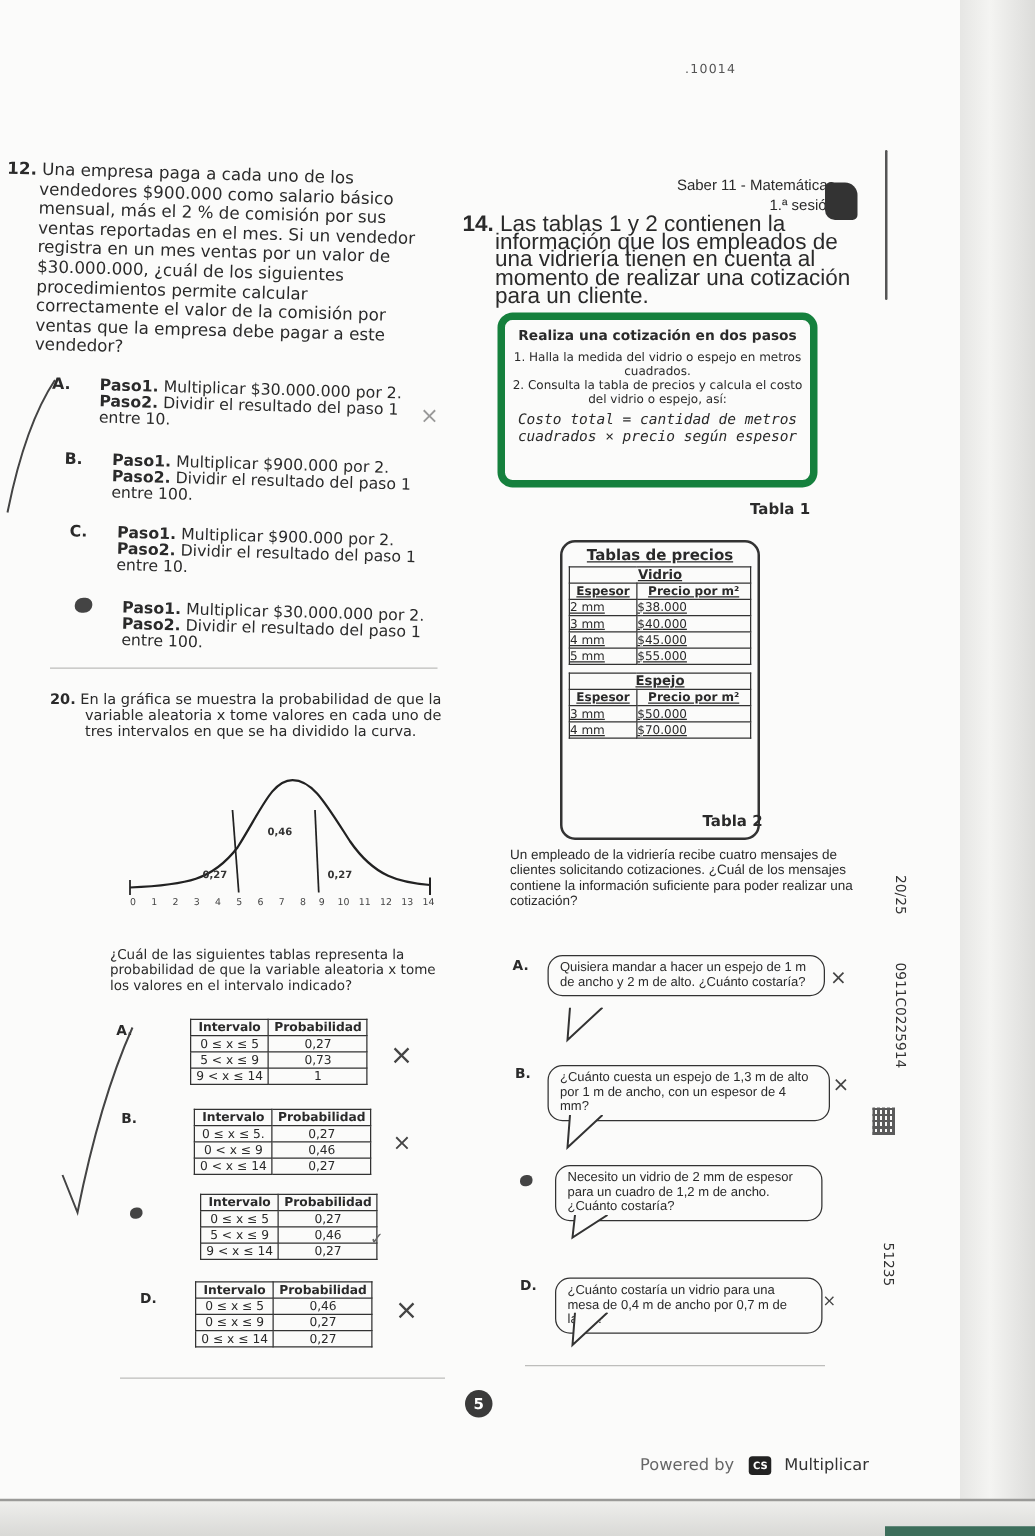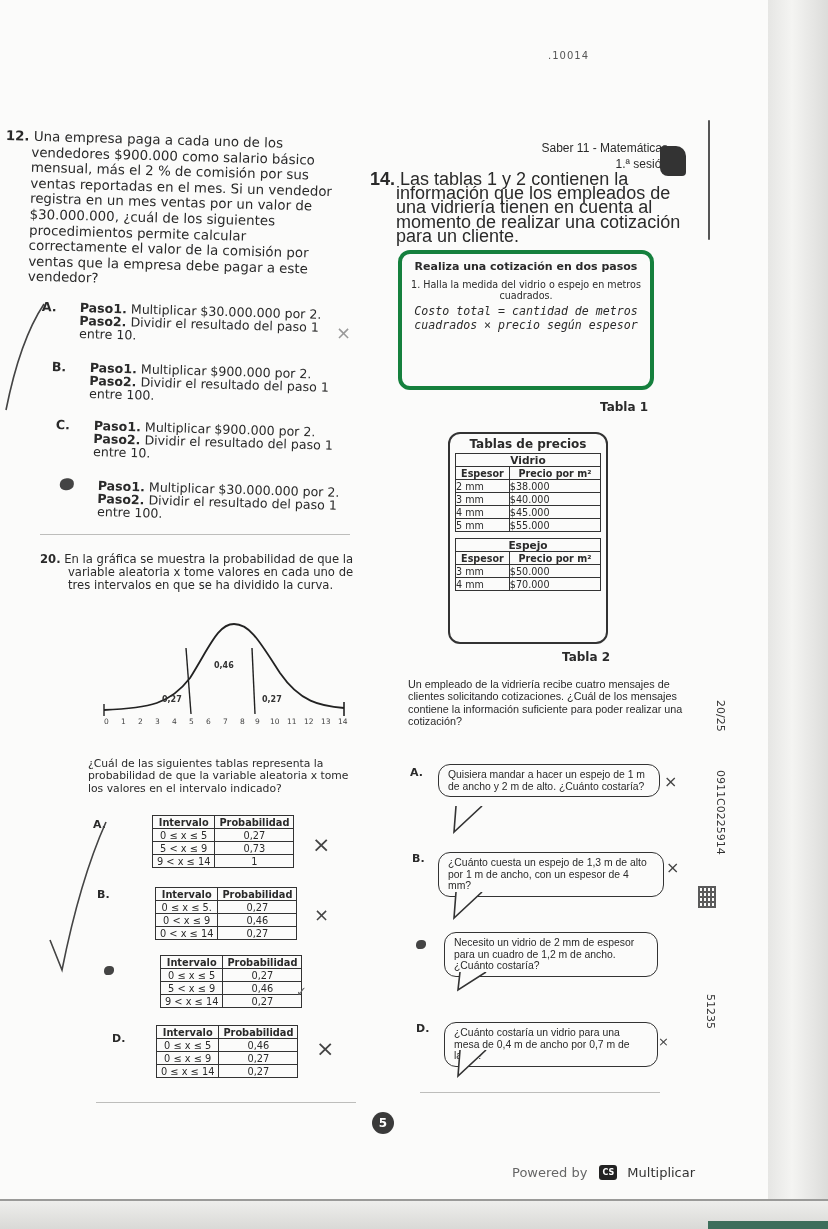--- a/index.html
+++ b/index.html
@@ -60,27 +60,27 @@
   .tA { left: 152px; top: 815px; }
   .tB { left: 155px; top: 887px; }
   .tC { left: 160px; top: 955px; }
   .tD { left: 156px; top: 1025px; }
   .letter13 { font-size: 11px; font-weight: bold; }
   .mark { font-size: 22px; color: #444; font-family: "DejaVu Sans", sans-serif; }
 
   .q14 { left: 370px; top: 172px; width: 318px; font-size: 18px; line-height: 14.2px; font-family: "Liberation Sans Narrow","Liberation Sans", sans-serif; }
   .q14 .body { display:block; padding-left: 26px; text-indent: -26px; }
 
-  .box1 { left: 398px; top: 250px; width: 256px; height: 140px; border: 4px solid #15803d; border-radius: 12px; padding: 6px 6px; text-align: center; }
+  .box1 { left: 398px; top: 250px; width: 256px; height: 140px; border: 6px solid #15803d; border-radius: 12px; padding: 6px 6px; text-align: center; }
   .box1 .title { font-weight: bold; font-size: 11px; margin-bottom: 6px; }
   .box1 .item { font-size: 9.6px; line-height: 11px; }
   .box1 .formula { font-family: "DejaVu Sans Mono", monospace; font-style: italic; font-size: 11.6px; line-height: 13.5px; margin-top: 4px; }
   .tabla1 { left: 600px; top: 400px; font-weight: bold; font-size: 12px; }
 
-  .box2 { left: 448px; top: 432px; width: 160px; height: 212px; border: 2px solid #333; border-radius: 12px; padding: 3px 5px; }
+  .box2 { left: 448px; top: 432px; width: 160px; height: 240px; border: 2px solid #333; border-radius: 12px; padding: 3px 5px; text-decoration: underline; }
   .box2 .title { text-align:center; font-weight:bold; font-size: 12px; margin-bottom: 2px; }
   table.price { border-collapse: collapse; width: 100%; font-size: 9.6px; margin-bottom: 6px; }
   table.price th, table.price td { border: 1.3px solid #333; height: 13px; }
   table.price th.sec { font-weight: bold; font-size: 10.6px; }
   table.price th { font-weight: bold; }
   .tabla2 { left: 562px; top: 650px; font-weight: bold; font-size: 12px; }
 
   .q14b { left: 408px; top: 678px; width: 284px; font-size: 10.8px; line-height: 12.3px; font-family: "Liberation Sans Narrow","Liberation Sans", sans-serif; }
 
   .letter14 { font-size: 11px; font-weight: bold; }
@@ -285,20 +285,21 @@
 
 <div class="abs hr" style="left:96px;top:1102px;width:260px;"></div>
 
 <div class="abs q14">
   <span class="body"><span class="q-num">14.</span> <span>Las tablas 1 y 2 contienen la información que los empleados de una vidriería tienen en cuenta al momento de realizar una cotización para un cliente.</span></span>
 </div>
 
 <div class="abs box1">
   <div class="title">Realiza una cotización en dos pasos</div>
   <div class="item">1. Halla la medida del vidrio o espejo en metros cuadrados.</div>
+  <div class="item">2. Consulta la tabla de precios y calcula el costo del vidrio o espejo, así:</div>
   <div class="formula">
     <div>Costo total = cantidad de metros</div>
     <div>cuadrados × precio según espesor</div>
   </div>
 </div>
 <div class="abs tabla1">Tabla 1</div>
 
 <div class="abs box2">
   <div class="title">Tablas de precios</div>
   <table class="price">

